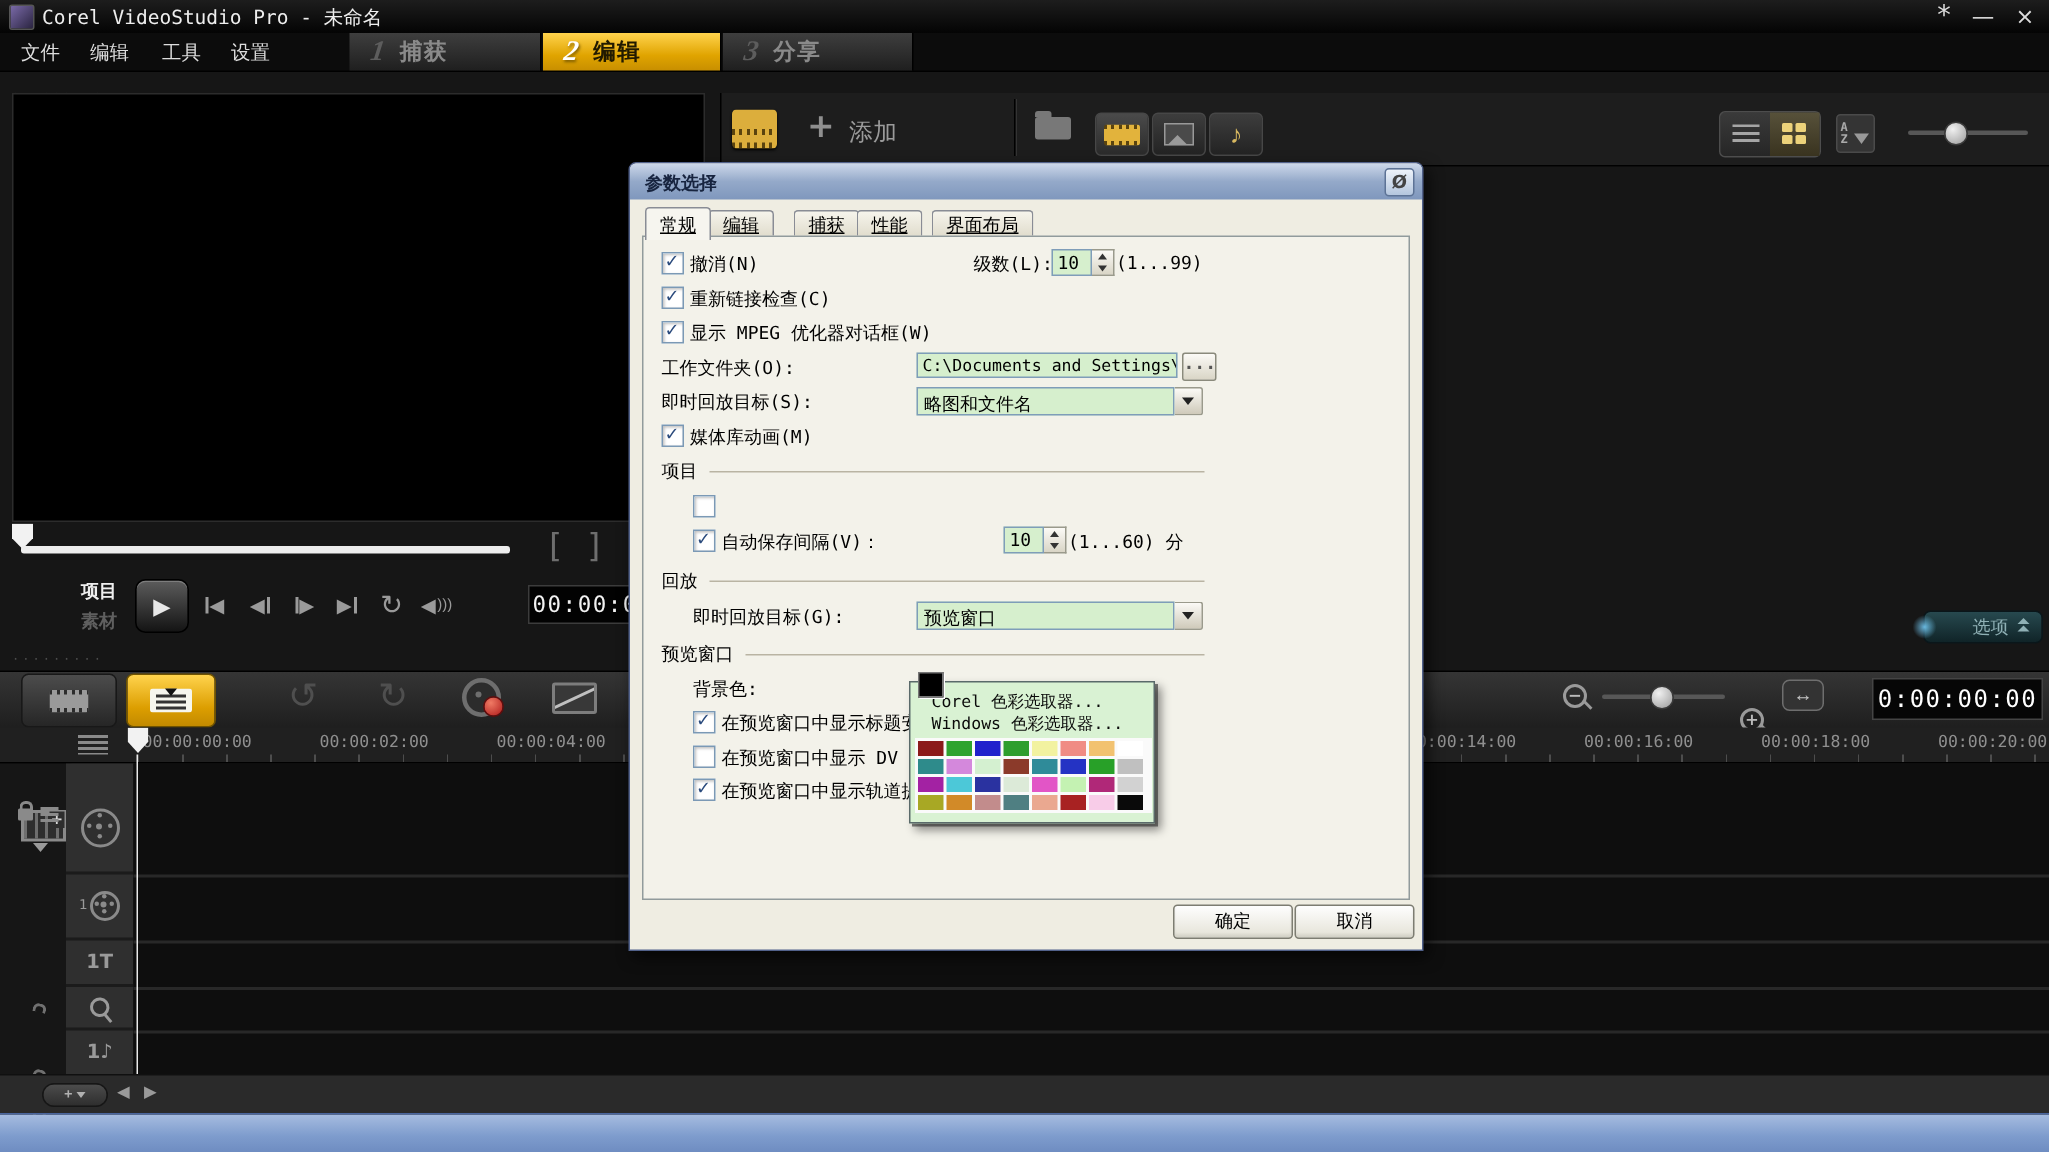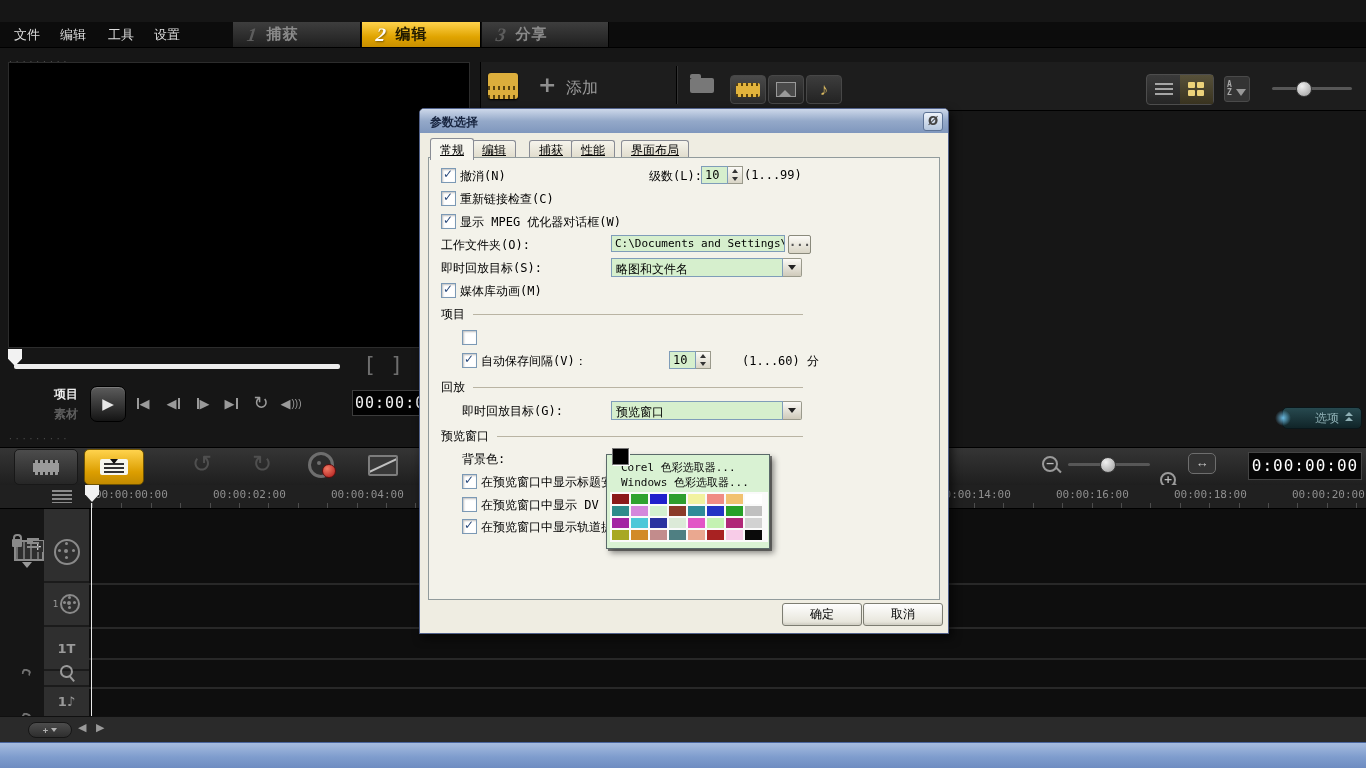--- a/index.html
+++ b/index.html
@@ -192,20 +192,27 @@
   #wm-title{color:#fff;font-weight:bold;font-size:13px;text-shadow:0 1px 2px #14869e;white-space:nowrap;}
   #wm-bottom{position:absolute;left:0;top:31px;width:100%;height:25px;background:#f7f7f7;
       color:#3c3c3c;font:bold 14px "DejaVu Sans Mono",monospace;text-align:center;line-height:25px;letter-spacing:1px;}
 </style>
 </head>
 <body>
 
 <div id="screen">
 
   
+  <div class="abs" id="titlebar">
+    <div class="abs" id="app-icon"></div>
+    <div class="abs" id="app-title">Corel VideoStudio Pro - 未命名</div>
+    <div class="abs winctl" style="left:1286px;font-size:18px;top:0;">*</div>
+    <div class="abs winctl" style="left:1312px;">—</div>
+    <div class="abs winctl" style="left:1340px;">×</div>
+  </div>
 
   
   <div class="abs" id="menubar">
     <span class="abs menu-item" style="left:14px;">文件</span>
     <span class="abs menu-item" style="left:60px;">编辑</span>
     <span class="abs menu-item" style="left:108px;">工具</span>
     <span class="abs menu-item" style="left:154px;font-family:Liberation Serif, serif;">设置</span>
     <div class="abs step" style="left:233px;width:127px;">
       <span class="num">1</span>
       <span class="slabel">捕获</span>
@@ -364,21 +371,21 @@
 
   
   <div class="abs" id="track-headers">
     <div class="th-row" style="top:14px;height:60px;">
       <span class="reel"></span>
     </div>
     <div class="th-row" style="top:74px;height:44px;">
       <span class="tinynum">1</span>
       <span class="reel small"></span>
     </div>
-    <div class="th-row" style="top:118px;height:44px;">
+    <div class="th-row" style="top:118px;height:31px;">
       <span class="trklabel">1T</span>
     </div>
     <div class="th-row" style="top:149px;height:29px;">
       <span class="mic"></span>
     </div>
     <div class="th-row" style="top:178px;height:29px;border-bottom:none;">
       <span class="trklabel">1♪</span>
     </div>
   </div>
 
@@ -464,21 +471,21 @@
       <span class="spinval">10</span>
       <span class="spinbtns">
           <span>
             <i class="utri"></i>
           </span>
           <span>
             <i class="dtri"></i>
           </span>
         </span>
     </span>
-    <span class="dlbl" style="left:292px;top:244px;margin-left:30px;">(1...60) 分</span>
+    <span class="dlbl" style="left:292px;top:244px;">(1...60) 分</span>
 
     <div class="section" style="left:21px;top:270px;">
       <span>回放</span>
         <span class="secline"></span>
     </div>
 
     <span class="dlbl" style="left:42px;top:294px;">即时回放目标(G):</span>
     <span class="combo" style="left:191px;top:292px;">
       <span class="comboval">预览窗口</span>
       <span class="combobtn">

